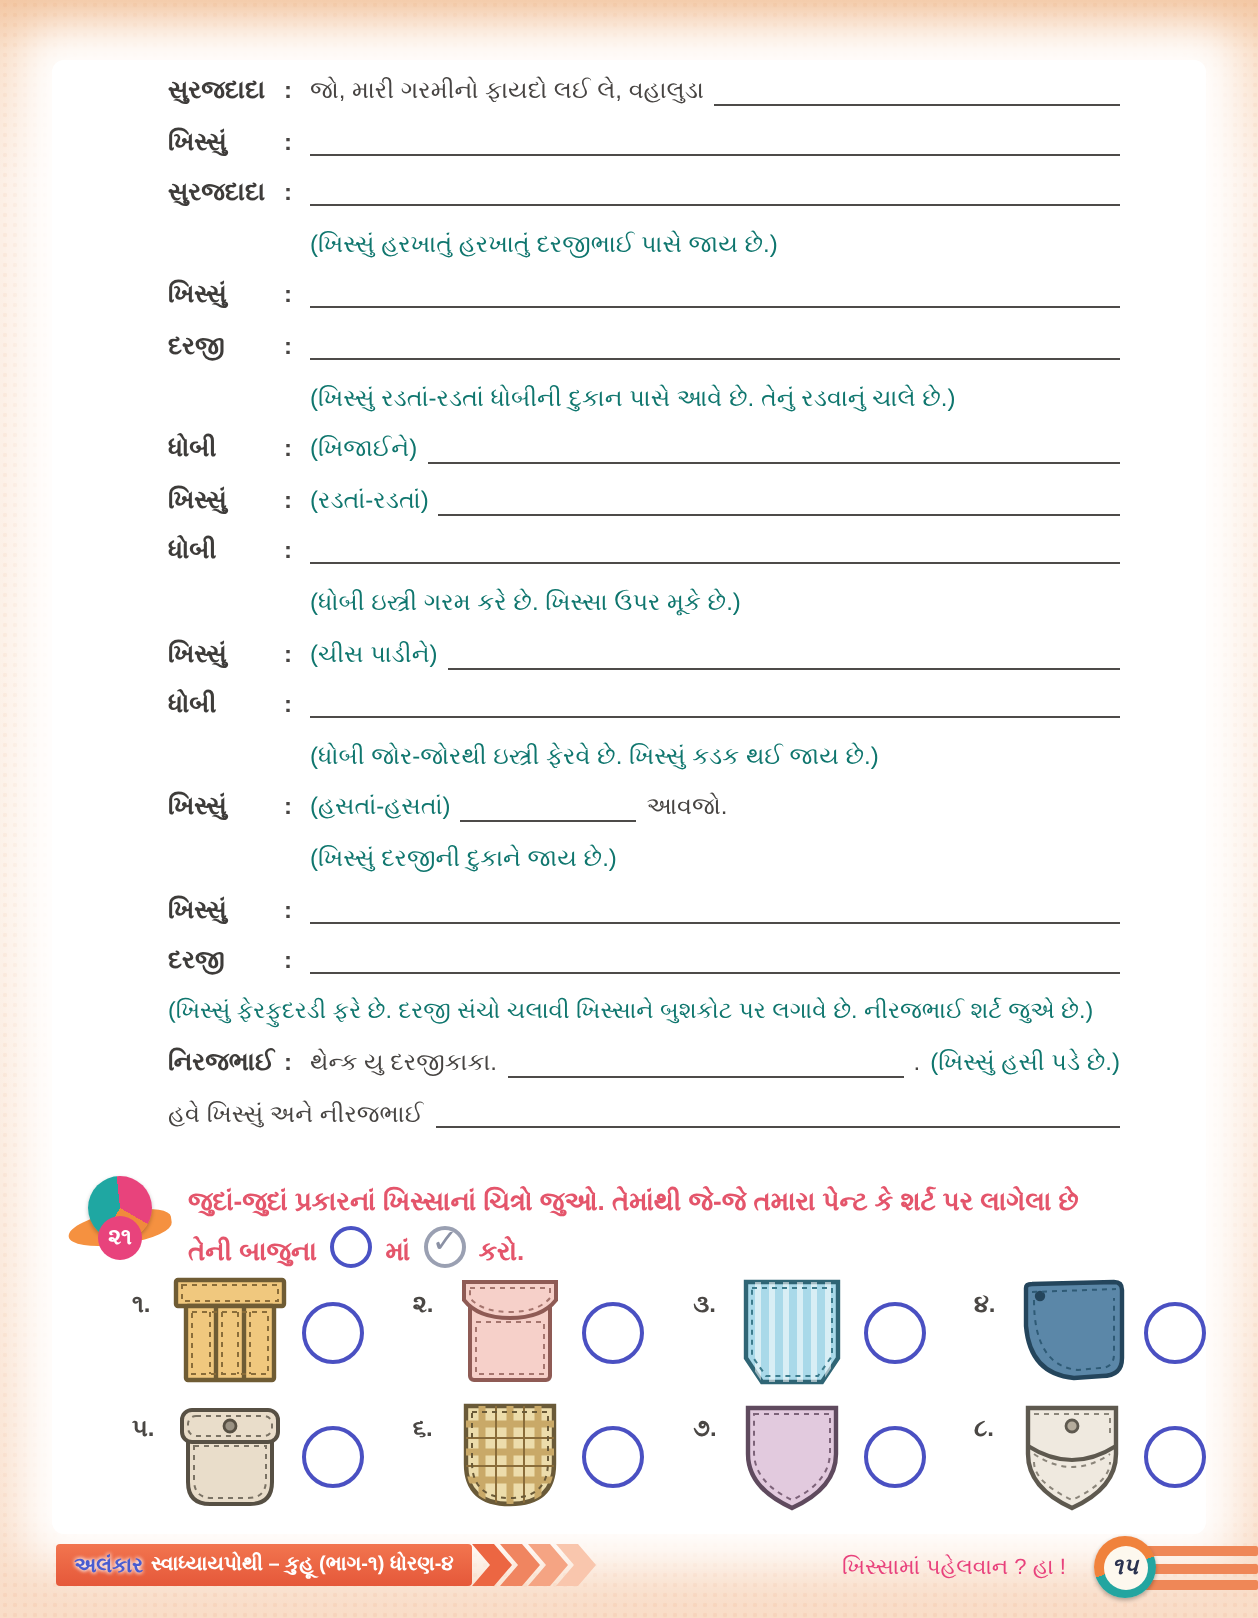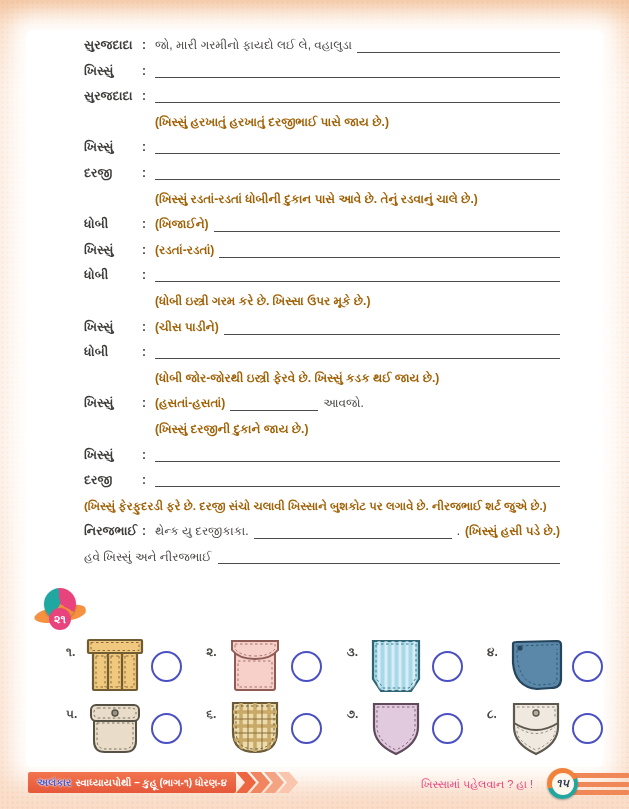--- a/index.html
+++ b/index.html
@@ -22,21 +22,21 @@
   }
 
   
   .dialogue{position:absolute;left:84px;right:69px;top:37px;color:#474442;font-size:12px;}
   .drow{display:flex;align-items:flex-start;height:25.6px;line-height:16px;}
   .drow .speaker{width:58px;flex:0 0 58px;font-weight:bold;color:#3e3c3a;font-size:12.5px;white-space:nowrap;}
   .drow .colon{width:13px;flex:0 0 13px;font-weight:bold;text-align:left;}
   .drow .dcontent{flex:1;display:flex;align-items:flex-end;min-width:0;}
   .pre{white-space:nowrap;margin-right:5px;}
   .post{white-space:nowrap;margin-left:5px;}
-  .cyan{color:#a16207;font-weight:bold;}
+  .cyan{color:#0f766e;}
   .fill-line{flex:1 1 auto;border-bottom:1.5px solid #4d4b49;height:14px;}
   .fill-line.short{flex:0 0 88px;}
   .dir-row{padding-left:71px;}
   .dir-row.full{padding-left:0;font-size:11.6px;white-space:nowrap;}
   .closing-row .fill-line{margin-left:6px;}
 
   
   .question{position:absolute;left:40px;right:36px;top:588px;display:flex;align-items:flex-start;}
   .qbadge-wrap{position:relative;width:44px;height:44px;flex:0 0 44px;}
   .q-swoosh{position:absolute;left:-6px;top:18px;width:52px;height:16px;background:#f59140;border-radius:60% 40% 50% 50%;transform:rotate(-8deg);}
@@ -220,20 +220,28 @@
     </div>
   </div>
 
 <div class="question">
   <div class="qbadge-wrap">
     <div class="q-swoosh"></div>
     <div class="qbadge">
       <div class="qnum">૨૧</div>
     </div>
   </div>
+  <div class="qtext">
+    <span>જુદાં-જુદાં પ્રકારનાં ખિસ્સાનાં ચિત્રો જુઓ. તેમાંથી જે-જે તમારા પેન્ટ કે શર્ટ પર લાગેલા છે</span><br>
+    <span>તેની બાજુના</span>
+    <span class="inline-circle"></span>
+    <span>માં</span>
+    <span class="inline-check"></span>
+    <span>કરો.</span>
+  </div>
 </div>
 
 <div class="pockets">
   <div class="prow">
 
     <div class="pcell">
       <span class="pnum">૧.</span>
       <svg class="pocket-svg" width="62" height="58" viewBox="0 0 62 58">
         <g stroke="#6f5c34" stroke-width="2.2" fill="#f0c87e">
           <rect x="4" y="3" width="54" height="13" rx="1"></rect>

